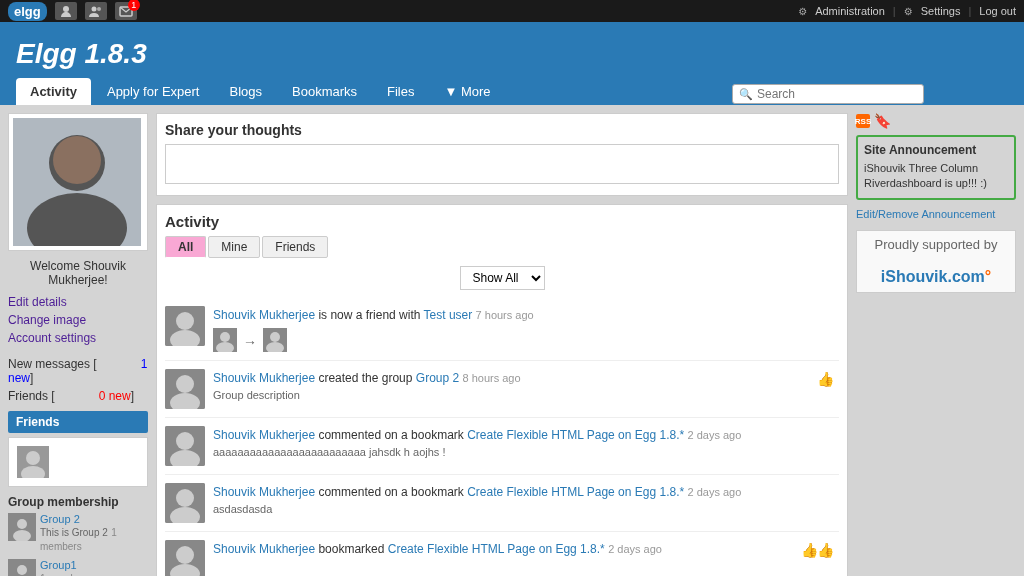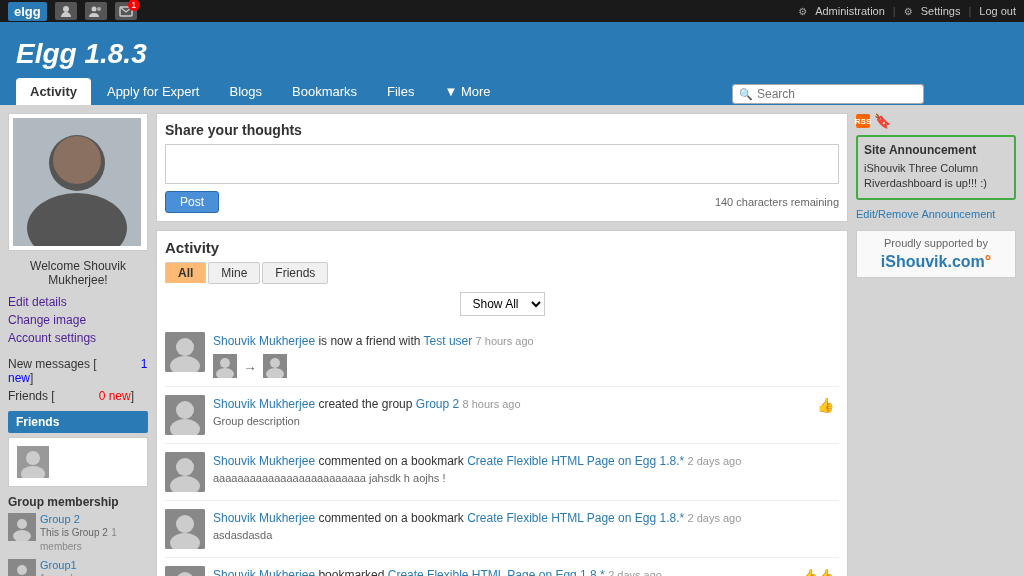--- a/index.html
+++ b/index.html
@@ -2,21 +2,21 @@
 <html><head>
   <meta charset="utf-8">
   <style>
     * { box-sizing: border-box; margin: 0; padding: 0; }
     body { font-family: Arial, sans-serif; font-size: 12px; background: #d4d4d4; width: 1024px; min-height: 576px; overflow-x: hidden; }
 
     
     #topbar { background: #1a1a1a; color: #ccc; height: 22px; display: flex; align-items: center; justify-content: space-between; padding: 0 8px; }
     #topbar-left { display: flex; align-items: center; gap: 8px; }
     #topbar-right { display: flex; align-items: center; gap: 8px; font-size: 11px; }
-    .elgg-logo-top { color: white; font-weight: bold; font-size: 13px; background: #2a7ab5; padding: 2px 6px; border-radius: 2px; }
+    .elgg-logo-top { color: white; font-weight: bold; font-size: 13px; background: #2a7ab5; padding: 2px 6px; border-radius: 8px; }
     .top-icon { width: 22px; height: 18px; background: #555; border-radius: 2px; display: inline-flex; align-items: center; justify-content: center; color: #ccc; font-size: 10px; position: relative; }
     .notif-badge { position: absolute; top: -3px; right: -3px; background: red; color: white; font-size: 9px; border-radius: 50%; width: 12px; height: 12px; display: flex; align-items: center; justify-content: center; }
     .top-link { color: #ccc; text-decoration: none; font-size: 11px; cursor: pointer; }
     .top-separator { color: #555; }
 
     
     #header { background: #2a7ab5; padding: 8px 16px 0 16px; }
     #header-title { color: white; font-size: 28px; font-weight: bold; font-style: italic; padding-bottom: 4px; margin-top: 8px; }
     #nav { display: flex; align-items: flex-end; gap: 2px; margin-top: 4px; }
     .nav-item { padding: 6px 14px; color: white; font-size: 13px; cursor: pointer; border-radius: 4px 4px 0 0; text-decoration: none; }
@@ -56,21 +56,21 @@
     .share-title { font-size: 14px; font-weight: bold; color: #333; margin-bottom: 6px; }
     .share-textarea { width: 100%; height: 40px; border: 1px solid #ccc; resize: none; font-size: 12px; padding: 4px; }
     .share-footer { display: flex; align-items: center; justify-content: space-between; margin-top: 4px; }
     .post-btn { background: #4a90d9; border: 1px solid #2a6aaa; color: white; padding: 3px 14px; font-size: 12px; cursor: pointer; border-radius: 3px; }
     .char-remaining { color: #666; font-size: 11px; }
 
     .activity-section { background: white; border: 1px solid #ccc; padding: 8px; }
     .activity-title { font-size: 15px; font-weight: bold; color: #333; margin-bottom: 6px; }
     .activity-tabs { display: flex; gap: 2px; margin-bottom: 8px; }
     .activity-tab { padding: 3px 12px; border: 1px solid #ccc; font-size: 12px; cursor: pointer; border-radius: 2px; background: #f0f0f0; color: #333; }
-    .activity-tab.active { background: #fdba74; border-bottom: 1px solid white; font-weight: bold; }
+    .activity-tab.active { background: #f9a8d4; border-bottom: 1px solid white; font-weight: bold; }
     .show-all-row { display: flex; justify-content: center; margin-bottom: 8px; }
     .show-all-select { padding: 3px 8px; border: 1px solid #ccc; font-size: 12px; cursor: pointer; background: white; }
 
     .activity-item { display: flex; gap: 8px; padding: 8px 0; border-bottom: 1px solid #eee; position: relative; }
     .activity-item:last-child { border-bottom: none; }
     .activity-avatar { width: 40px; height: 40px; background: #888; flex-shrink: 0; border-radius: 2px; display: flex; align-items: center; justify-content: center; overflow: hidden; }
     .activity-body { flex: 1; }
     .activity-text { font-size: 12px; color: #333; line-height: 1.5; }
     .activity-text a { color: #2a7ab5; text-decoration: none; cursor: pointer; }
     .activity-time { color: #999; font-size: 11px; }
@@ -83,21 +83,21 @@
     
     #sidebar-right { width: 160px; flex-shrink: 0; }
     .rss-row { display: flex; gap: 4px; align-items: center; margin-bottom: 6px; }
     .rss-icon { width: 14px; height: 14px; background: #f60; border-radius: 2px; display: flex; align-items: center; justify-content: center; color: white; font-size: 8px; font-weight: bold; }
     .bookmark-icon { color: #2a7ab5; font-size: 14px; cursor: pointer; }
     .announcement-box { border: 2px solid #4a4; border-radius: 3px; padding: 6px; margin-bottom: 8px; }
     .announcement-title { font-size: 12px; font-weight: bold; color: #333; margin-bottom: 4px; }
     .announcement-text { font-size: 11px; color: #333; line-height: 1.4; }
     .edit-remove-link { color: #2a7ab5; font-size: 11px; text-decoration: none; cursor: pointer; display: block; margin-bottom: 10px; }
     .proudly-box { border: 1px solid #ccc; background: #f9f9f9; padding: 6px; text-align: center; }
-    .proudly-title { font-size: 11px; color: #666; margin-bottom: 4px; }
+    .proudly-title { font-size: 13px; color: #666; margin-bottom: 16px; }
     .ishouvik-logo { font-size: 16px; font-weight: bold; color: #2a7ab5; }
     .logo-dot { color: #f60; }
   </style>
 </head>
 <body>
 
 <div id="topbar">
   <div id="topbar-left">
     <span class="elgg-logo-top">elgg</span>
     <span class="top-icon">
@@ -212,24 +212,20 @@
         <a class="group-name">Group1</a>
         <span class="group-members">1 members</span>
       </div>
     </div>
   </div>
 
   <div id="content-center">
     <div class="share-box">
       <div class="share-title">Share your thoughts</div>
       <textarea class="share-textarea" style=""></textarea>
-      <div class="share-footer">
-        <button class="post-btn">Post</button>
-        <span class="char-remaining">140 characters remaining</span>
-      </div>
     </div>
 
     <div class="activity-section">
       <div class="activity-title">Activity</div>
       <div class="activity-tabs">
         <div class="activity-tab active">All</div>
         <div class="activity-tab">Mine</div>
         <div class="activity-tab">Friends</div>
       </div>
       <div class="show-all-row">

